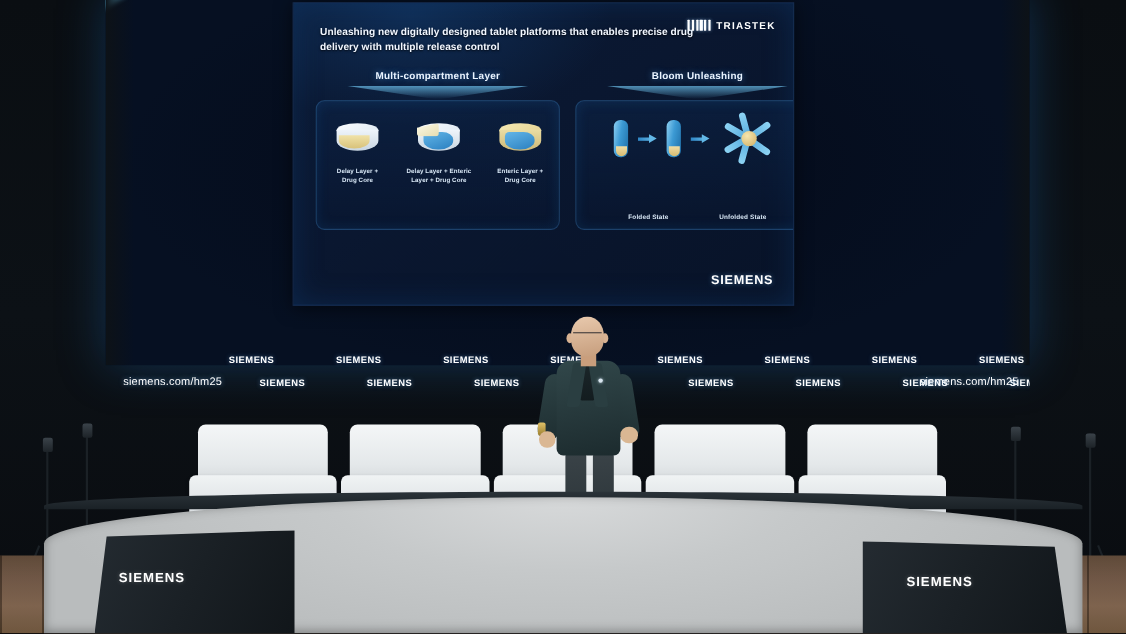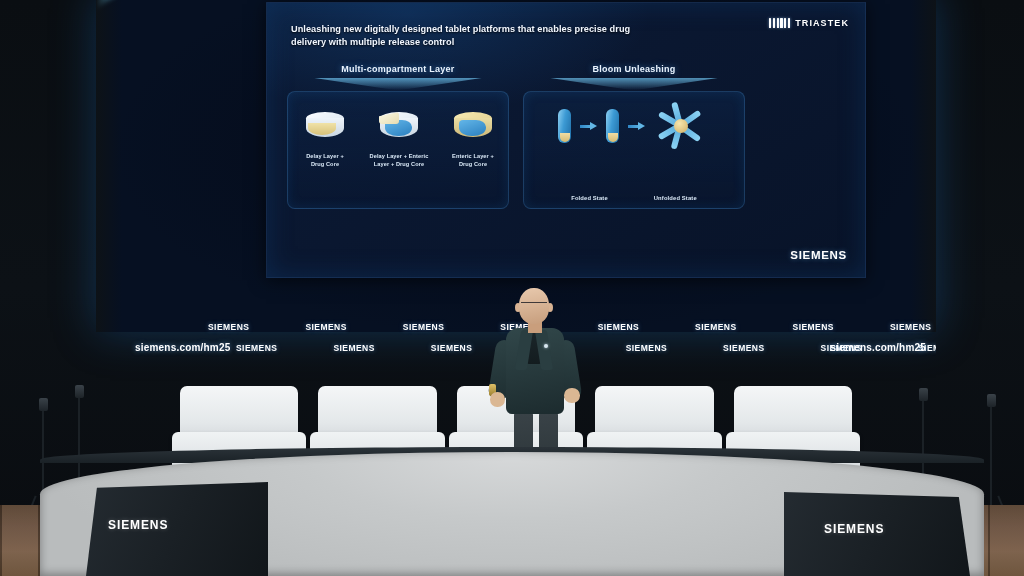--- a/index.html
+++ b/index.html
@@ -51,29 +51,29 @@
     overflow:hidden;
   }
   .banner-row{ position:absolute; width:100%; display:flex; gap:56px; padding-left:0; }
   .banner-row.r1{ top:6px; left:112px; }
   .banner-row.r2{ top:27px; left:140px; }
   .banner-mark{
     color:#ffffff; font-size:8.5px; font-weight:700; letter-spacing:.45px;
     text-shadow:0 0 4px rgba(120,190,255,.5); white-space:nowrap; flex:0 0 auto;
   }
   .banner-url{
-    position:absolute; color:#ffffff; font-size:10px; font-weight:700;
-    letter-spacing:.2px; text-shadow:0 0 5px rgba(120,190,255,.6); white-space:nowrap;margin-left:23px;
+    position:absolute; color:#ffffff; font-size:10px; font-weight:400;
+    letter-spacing:.2px; text-shadow:0 0 5px rgba(120,190,255,.6); white-space:nowrap;
   }
   .banner-url.left{ left:16px; top:26px; }
   .banner-url.right{ right:10px; top:26px; }
 
   
   .slide{
-    position:absolute; left:266px; top:2px; width:600px; height:276px;
+    position:absolute; left:266px; top:2px; width:456px; height:276px;
     background:linear-gradient(150deg,#0b1a35 0%,#0a1730 45%,#081328 100%);
     border:1px solid rgba(60,120,190,.22);
     box-shadow:0 0 26px rgba(16,60,110,.45) inset, 0 2px 16px rgba(0,0,0,.6);
     overflow:hidden;
   }
   .slide-glow{
     position:absolute; left:-10%; top:-30%; width:120%; height:90%;
     background:radial-gradient(ellipse 48% 58% at 28% 38%, rgba(25,90,160,.30), rgba(0,0,0,0) 70%);
     pointer-events:none;
   }

